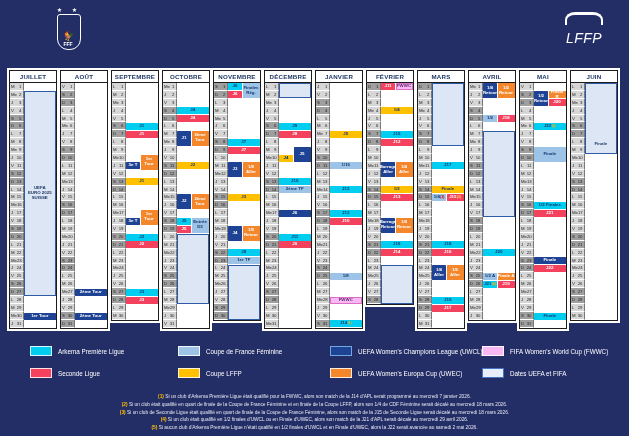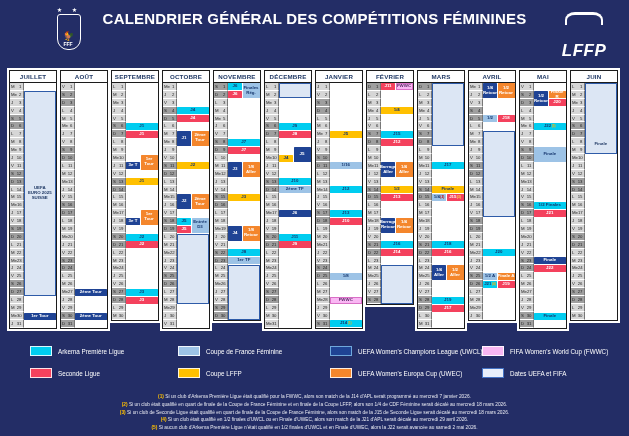--- a/index.html
+++ b/index.html
@@ -13,21 +13,21 @@
            font-weight:bold;font-size:12.5px;}
   .fff-logo{position:absolute;left:52px;top:6px;width:34px;height:52px;color:#fff;}
   .fff-stars{font-size:6px;text-align:center;letter-spacing:4px;color:#fff;}
   .fff-shield{width:24px;height:36px;margin:1px auto 0;border:1.6px solid #fff;
               border-radius:3px 3px 11px 11px;display:flex;align-items:flex-end;justify-content:center;
               font-size:5px;font-weight:bold;padding-bottom:2px;box-sizing:border-box;}
   .fff-coq{text-align:center;font-size:9px;line-height:10px;}
   .lffp-logo{position:absolute;right:22px;top:12px;width:46px;height:40px;text-align:center;color:#fff;}
   .lffp-roof{width:34px;height:10px;margin:0 auto;border-top:3px solid #fff;border-left:2px solid #fff;
              border-right:2px solid #fff;border-radius:10px 10px 0 0/8px 8px 0 0;}
-  .lffp-txt{font-size:17px;font-weight:bold;font-style:italic;letter-spacing:.5px;margin-top:16px;}
+  .lffp-txt{font-size:14px;font-weight:normal;font-style:italic;letter-spacing:.5px;margin-top:5px;}
   
   #calendar{position:absolute;left:9px;top:70px;width:612px;display:flex;gap:3px;align-items:flex-start;}
   .month-col{width:48px;background:#fff;border:1px solid #1c1c1c;box-shadow:0 0 0 2px #fff;
              box-sizing:border-box;flex:none;}
   .month-hdr{height:11px;display:flex;align-items:center;justify-content:center;
              font-size:6.2px;font-weight:bold;color:#1f3864;border-bottom:1px solid #1c1c1c;
              background:#fff;letter-spacing:.2px;}
   .month-body{position:relative;background:#fff;}
   .day-row{display:flex;height:7.9px;box-sizing:border-box;}
   .day-lbl{width:14px;flex:none;display:flex;justify-content:space-between;align-items:center;
@@ -71,21 +71,20 @@
   <div class="hdr">
     <div class="fff-logo">
       <div class="fff-stars">★ ★</div>
       <div class="fff-shield">
         <div>
           <div class="fff-coq">🐓</div>
           <div>FFF</div>
         </div>
       </div>
     </div>
-    <div class="hdr-title">CALENDRIER GÉNÉRAL DES COMPÉTITIONS FÉMININES</div>
     <div class="lffp-logo">
       <div class="lffp-roof"></div>
       <div class="lffp-txt">LFFP</div>
     </div>
   </div>
 
   <div id="calendar">
       <div class="month-col">
         <div class="month-hdr">JUILLET</div>
         <div class="month-body" style="height: 244.9px;">

